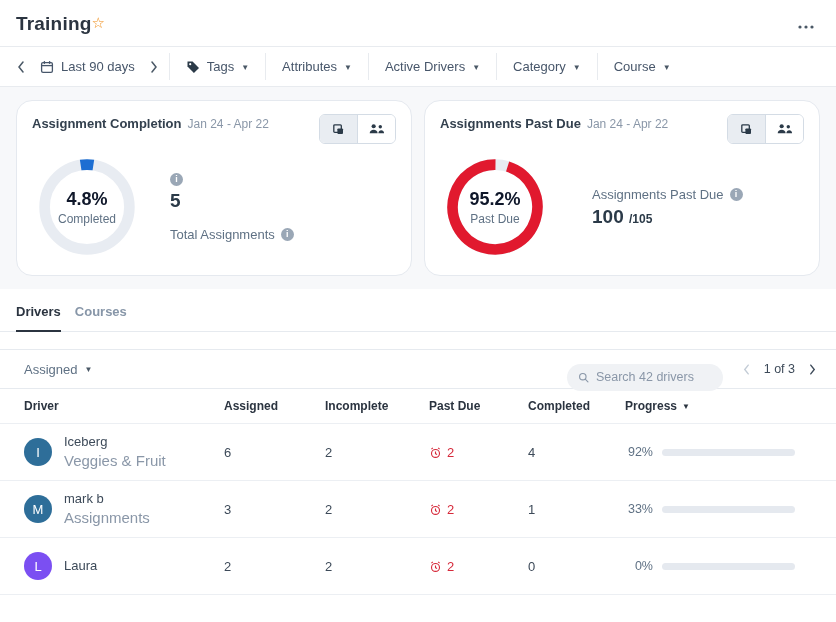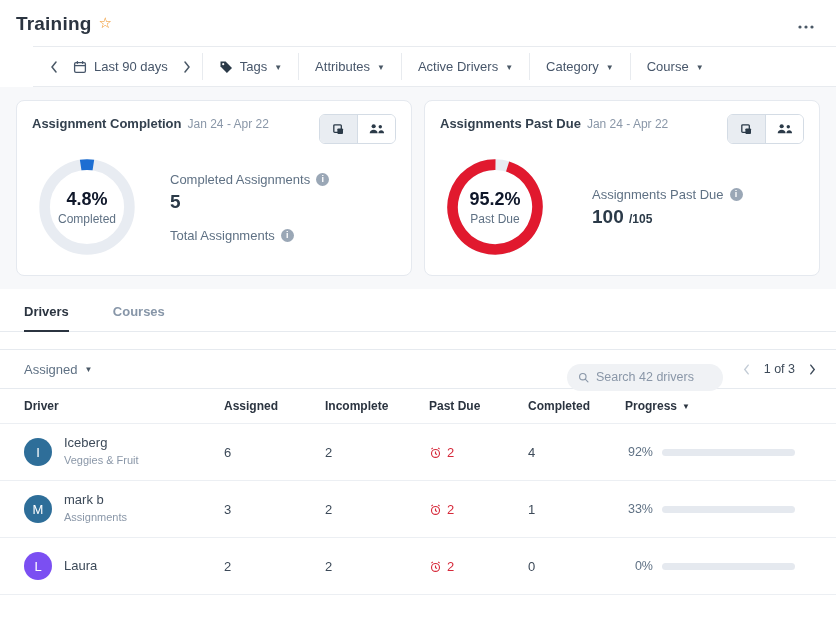--- a/index.html
+++ b/index.html
@@ -1,35 +1,35 @@
 <!DOCTYPE html>
 <html><head>
 <meta charset="utf-8">
 <style>
   * { margin:0; padding:0; box-sizing:border-box; }
   html,body { width:836px; height:622px; overflow:hidden; background:#fff;
     font-family:"Liberation Sans","DejaVu Sans",sans-serif; color:#2b3440; }
 
   
   .header { display:flex; align-items:center; justify-content:space-between; padding:11px 16px 9px; }
-  .title-wrap { display:flex; align-items:center; gap:7px; }
+  .title-wrap { display:flex; align-items:center; }
   .page-title { font-size:19px; font-weight:bold; color:#2b3440; letter-spacing:.2px; }
   .star { color:#ef8e1b; font-size:15px; margin-top:-2px; cursor:pointer; }
   .more-btn { color:#4a5866; cursor:pointer; padding:4px 6px; }
 
   
-  .filter-bar { display:flex; align-items:stretch; border-top:1px solid #e8ebef; border-bottom:1px solid #e8ebef; height:41px; font-size:13px; color:#47566a; padding:0 8px;margin-left:33px; }
+  .filter-bar { display:flex; align-items:stretch; border-top:1px solid #e8ebef; border-bottom:1px solid #e8ebef; height:41px; font-size:13px; color:#47566a; padding:0 8px; }
   .fitem { display:flex; align-items:center; gap:7px; padding:0 14px; cursor:pointer; white-space:nowrap; }
   .fdivider { width:1px; background:#e8ebef; margin:6px 2px; }
   .chev-btn { display:flex; align-items:center; padding:0 9px; color:#4a5866; cursor:pointer; }
   .caret { font-size:8px; color:#4a5866; margin-top:1px; }
 
   
   .cards-section { background:#f7f8fa; padding:13px 16px 13px; display:flex; gap:12px; }
-  .card { flex:1; background:#fff; border:1px solid #e5e9ef; border-radius:8px; padding:13px 15px 15px; }
+  .card { flex:1; background:#fff; border:1px solid #e5e9ef; border-radius:16px; padding:13px 15px 15px; }
   .card-head { display:flex; justify-content:space-between; align-items:flex-start; }
   .card-title { font-size:13px; font-weight:bold; color:#33404e; }
   .card-date { font-size:12px; color:#8a97a8; font-weight:normal; margin-left:6px; }
   .toggle-group { display:flex; border:1px solid #d4dce5; border-radius:6px; overflow:hidden; background:#fff; }
   .toggle-btn { width:37px; height:28px; display:flex; align-items:center; justify-content:center; cursor:pointer; background:#fff; }
   .toggle-btn.active { background:#e9edf2; }
   .toggle-sep { width:1px; background:#d4dce5; }
 
   .card-body { display:flex; align-items:center; margin-top:10px; }
   .donut-wrap { position:relative; width:106px; height:106px; flex:none; margin-left:2px; }
@@ -39,21 +39,21 @@
   .donut-sub { font-size:12px; color:#5f7184; margin-top:2px; }
 
   .stats { display:flex; flex-direction:column; gap:15px; margin-left:30px; }
   .stats2 { margin-left:44px; }
   .stat-label { font-size:13px; color:#5f7184; display:flex; align-items:center; gap:6px; }
   .info-dot { width:13px; height:13px; border-radius:50%; background:#9aa7b6; color:#fff; font-size:9px; font-weight:bold; display:inline-flex; align-items:center; justify-content:center; cursor:pointer; }
   .stat-value { font-size:19px; font-weight:bold; color:#2b3a48; margin-top:4px; }
   .stat-total { font-size:12px; font-weight:bold; color:#2b3a48; }
 
   
-  .tabs { display:flex; gap:44px; padding:15px 24px 0; border-bottom:1px solid #e6eaef; }
+  .tabs { display:flex; gap:14px; padding:15px 16px 0; border-bottom:1px solid #e6eaef; }
   .tab { font-size:13px; font-weight:bold; padding-bottom:11px; cursor:pointer; color:#8796a8; }
   .tab.active { color:#2b3440; border-bottom:2px solid #2b3440; margin-bottom:-1px; }
 
   
   .controls { display:flex; align-items:center; justify-content:space-between; border-top:1px solid #e6eaef; border-bottom:1px solid #e6eaef; height:40px; margin-top:17px; padding:0 16px 0 24px; }
   .assigned-dd { display:flex; align-items:center; gap:7px; font-size:13px; color:#5f7184; cursor:pointer; }
   .controls-right { display:flex; align-items:center; gap:12px; }
   .search-box { display:flex; align-items:center; gap:7px; width:156px; height:27px; background:#f0f2f5; border-radius:14px; padding:0 11px;margin-top:16px; }
   .search-box input { border:none; outline:none; background:transparent; font-size:12.5px; width:100%; color:#3d4a59; font-family:inherit; }
   .search-box input::placeholder { color:#8a97a8; }
@@ -65,21 +65,21 @@
   
   .tbl { padding:0; }
   .trow { display:grid; grid-template-columns:200px 101px 104px 99px 97px 1fr; align-items:center; padding:0 24px; }
   .thead { height:35px; border-bottom:1px solid #eceff3; }
   .th { font-size:12px; font-weight:bold; color:#2b3440; display:flex; align-items:center; gap:5px; }
   .sort-caret { font-size:8px; color:#2b3440; }
   .tr { height:57px; border-bottom:1px solid #eceff3; font-size:13px; color:#3d4a59; }
   .driver-cell { display:flex; align-items:center; gap:12px; }
   .avatar { width:28px; height:28px; border-radius:50%; color:#fff; font-size:13px; display:flex; align-items:center; justify-content:center; flex:none; }
   .dname { line-height:1.3; cursor:pointer; }
-  .dsub { font-size:11px; color:#8a97a8; }
+  .dsub { font-size:15px; color:#8a97a8; }
   .pastdue-cell { display:flex; align-items:center; gap:5px; color:#d6293a; }
   .progress-cell { display:flex; align-items:center; gap:9px; }
   .progress-label { font-size:12.5px; color:#5f7184; width:28px; text-align:right; flex:none; }
   .progress-track { width:133px; height:7px; border-radius:4px; background:#e5e9ef; overflow:hidden; }
   .progress-fill { height:100%; border-radius:4px; background:#1d6ed2; }
 </style>
 </head>
 <body>
 
 <div class="header">
@@ -179,21 +179,20 @@
           <circle class="donut-fg" cx="60" cy="60" r="48" fill="none" stroke-width="12" transform="rotate(-98.6 60 60)" stroke="#1d6ed2" stroke-dasharray="14.476458947741767 301.59289474462014"></circle>
         </svg>
         <div class="donut-center">
           <span class="donut-pct">4.8%</span>
           <span class="donut-sub">Completed</span>
         </div>
       </div>
       <div class="stats">
         <div>
           <div class="stat-label">
-            <span>Completed Assignments</span>
             <span class="info-dot">i</span>
           </div>
           <div class="stat-value">5</div>
         </div>
         <div>
           <div class="stat-label">
             <span>Total Assignments</span>
             <span class="info-dot">i</span>
           </div>
         </div>

